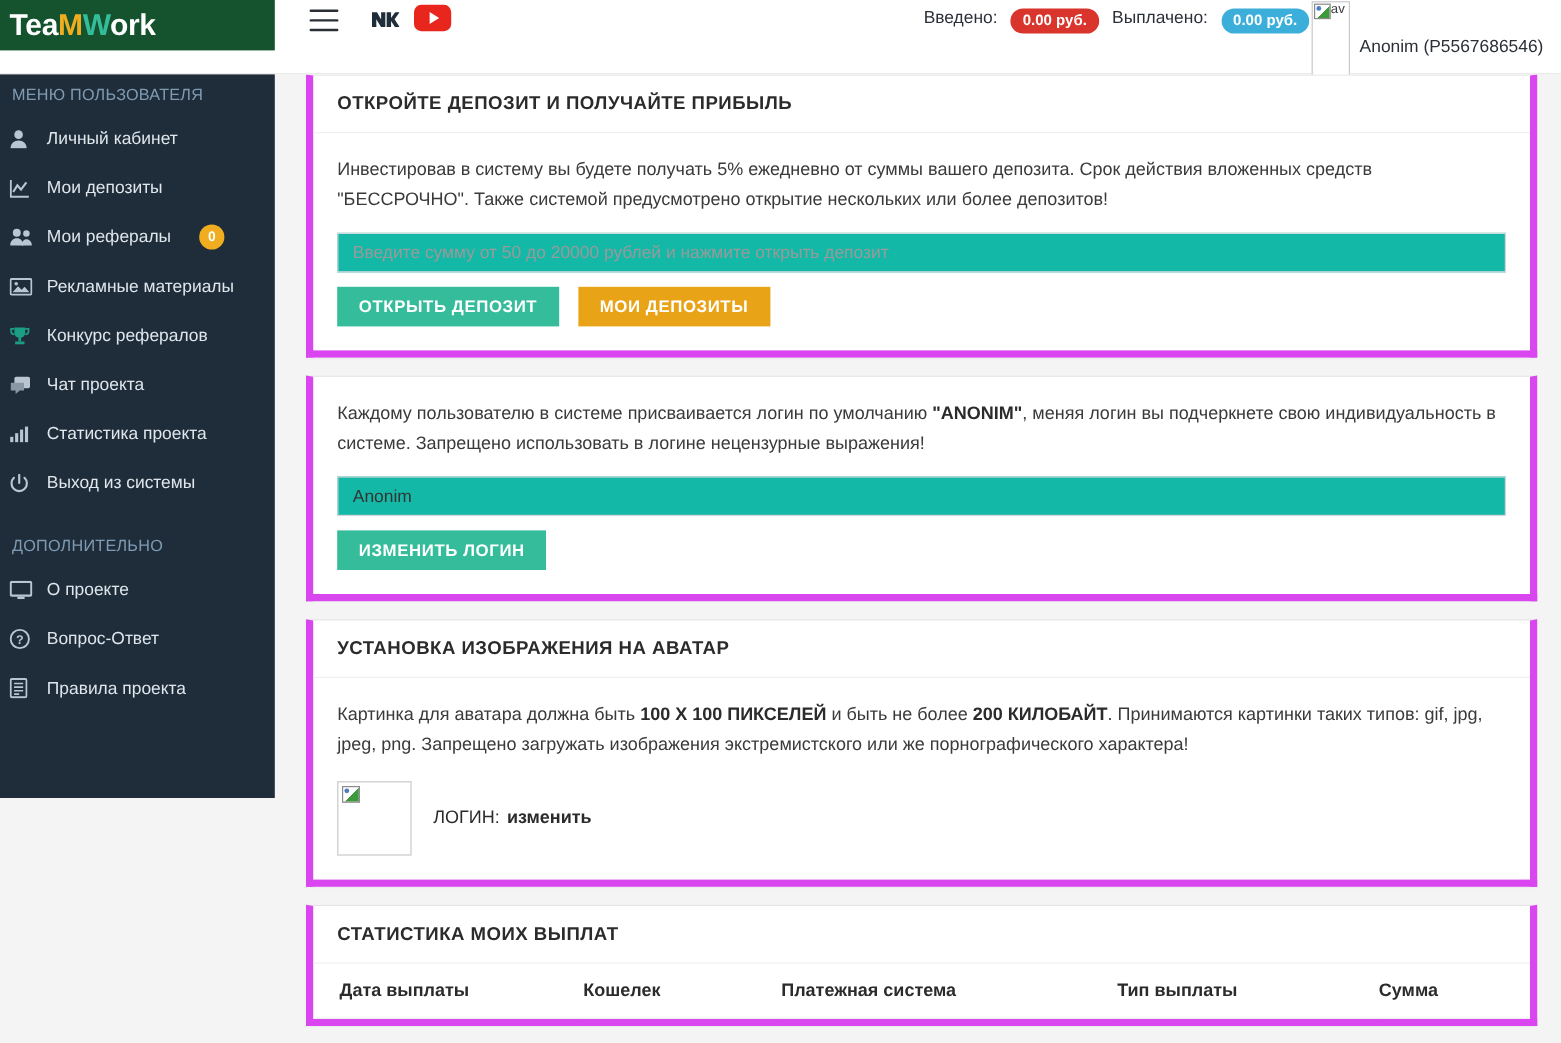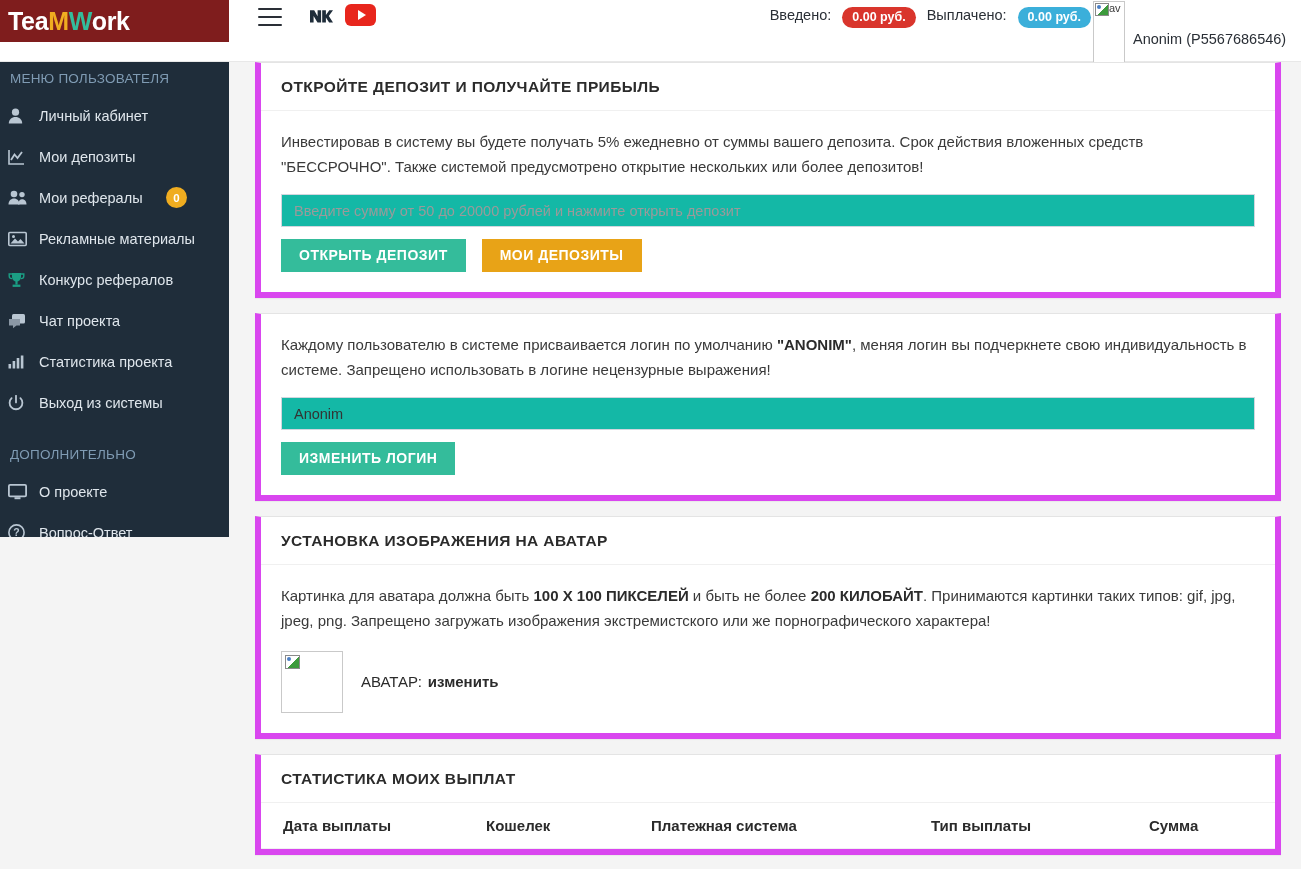--- a/index.html
+++ b/index.html
@@ -15,21 +15,21 @@
   
   .topbar {
     position: absolute; top: 0; left: 0;
     width: 1301px; height: 62px;
     background: #ffffff;
     border-bottom: 1px solid #e8e8e8;
   }
   .logo-block {
     position: absolute; top: 0; left: 0;
     width: 229px; height: 42px;
-    background: #7f1d1d;
+    background: #14532d;
     display: flex; align-items: center; padding-left: 8px;
   }
   .logo-text {
     font-size: 25px; font-weight: bold;
     letter-spacing: -0.3px;
     line-height: 1;
     white-space: nowrap;
   }
   .logo-w { color: #ffffff; }
   .logo-m { color: #f0ad20; }
@@ -115,21 +115,21 @@
   }
   .broken-img .bi-alt { font-size: 11px; }
   .user-name {
     position: absolute; left: 42px; top: 31px;
     font-size: 14.5px; color: #2a2f36; white-space: nowrap;
   }
 
   
   .sidebar {
     position: absolute; left: 0; top: 62px;
-    width: 229px; height: 475px;
+    width: 229px; height: 603px;
     background: #1f2d3a;
     overflow: hidden;
   }
   .sidebar-heading {
     color: #7f9bb3;
     font-size: 13.5px;
     letter-spacing: 0.2px;
     padding: 9px 0 9px 10px;
   }
   .sidebar-heading.second { padding-top: 24px; }
@@ -460,21 +460,21 @@
     <div class="panel-header">
       <div class="panel-title">УСТАНОВКА ИЗОБРАЖЕНИЯ НА АВАТАР</div>
     </div>
     <div class="panel-body">
       <div class="panel-text"><span>Картинка для аватара должна быть </span><b>100 X 100 ПИКСЕЛЕЙ</b><span> и быть не более </span><b>200 КИЛОБАЙТ</b><span>. Принимаются картинки таких типов: gif, jpg, jpeg, png. Запрещено загружать изображения экстремистского или же порнографического характера!</span></div>
       <div class="avatar-row">
         <div class="avatar-box">
           <span class="bi-glyph2"></span>
         </div>
         <div>
-          <span class="avatar-label">АВАТАР:</span><span class="avatar-change">изменить</span>
+          <span class="avatar-label">ЛОГИН:</span><span class="avatar-change">изменить</span>
         </div>
       </div>
     </div>
   </div>
 
   <div class="panel">
     <div class="panel-header">
       <div class="panel-title">СТАТИСТИКА МОИХ ВЫПЛАТ</div>
     </div>
     <div>

